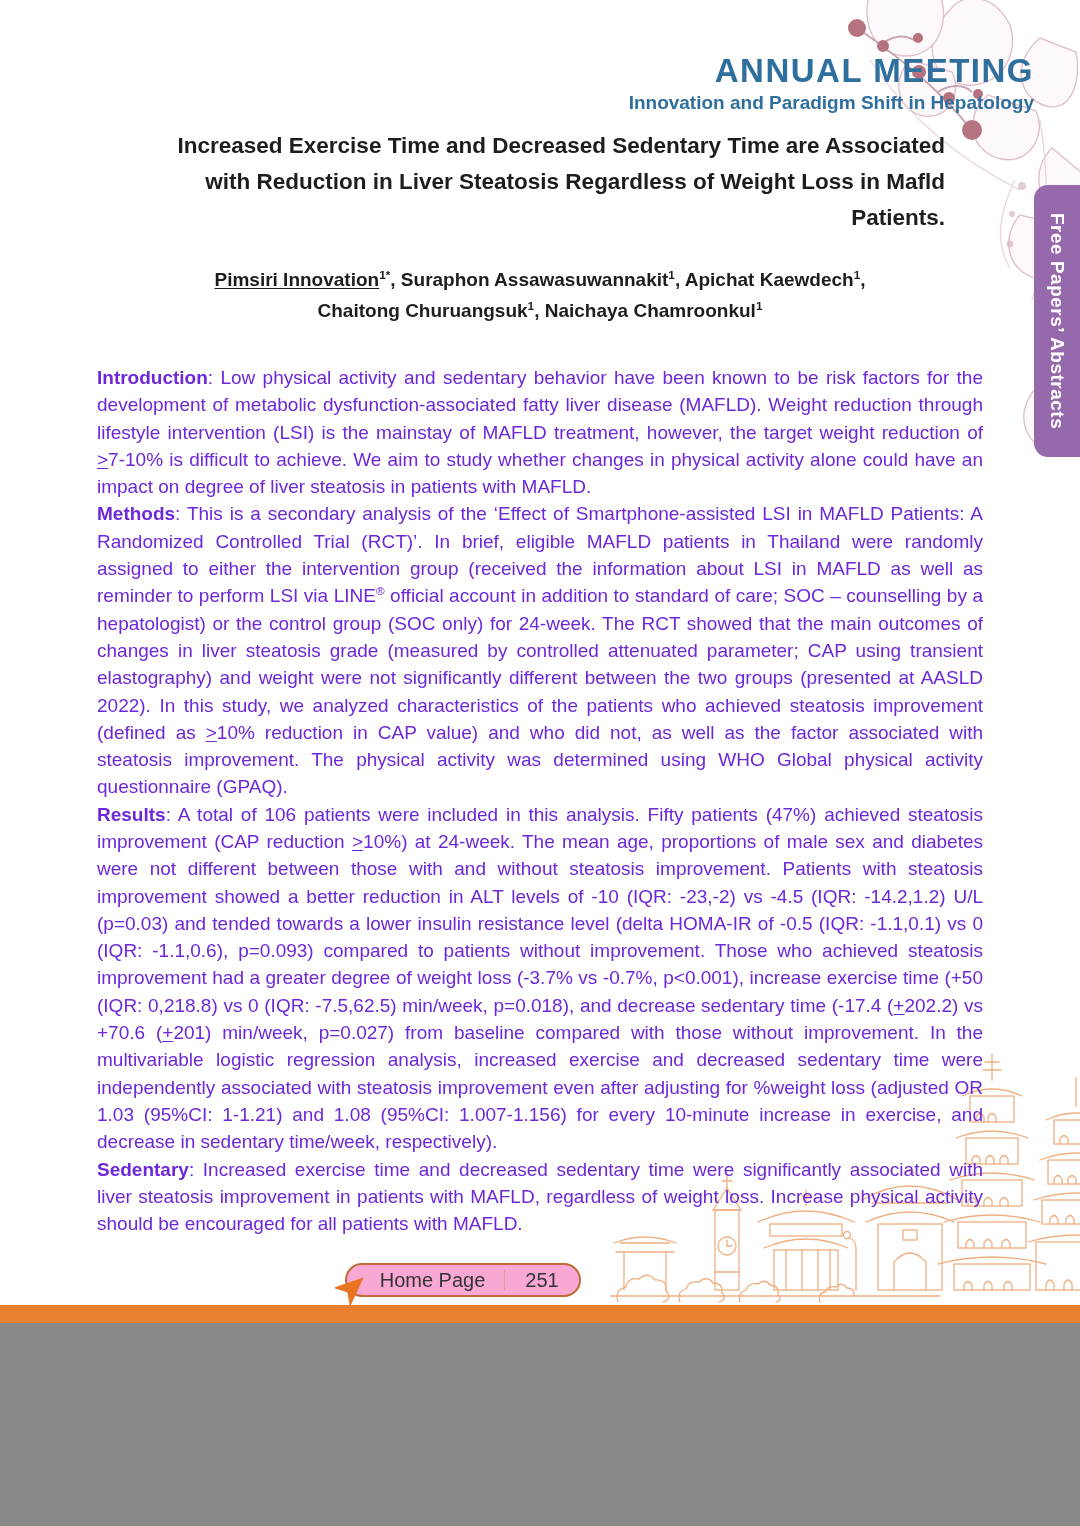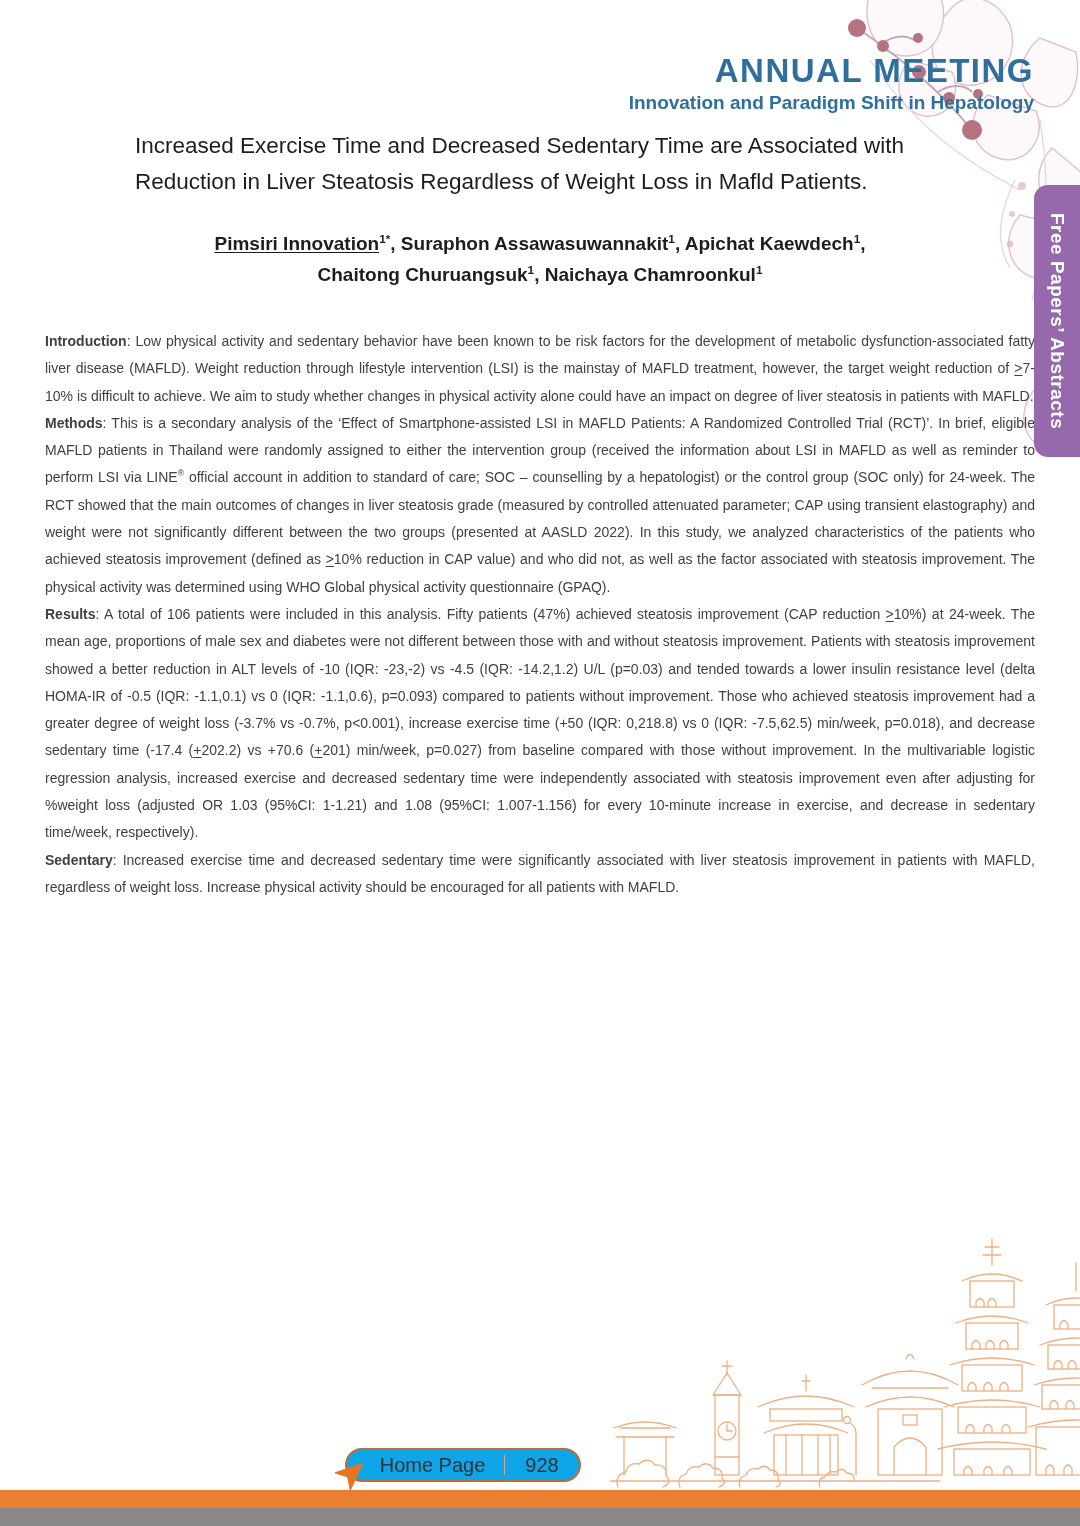--- a/index.html
+++ b/index.html
@@ -3,55 +3,55 @@
 <meta charset="utf-8">
 <style>
   :root{
     --header-blue:#2F6F9E; --paper-id-teal:#1B9AA3; --tab-purple:#9569AC;
     --footer-orange:#E8802F; --pill-border:#C06A35; --cursor-orange:#E87420;
     --deco-pink:#DFC0CC; --deco-berry:#B4737F; --deco-orange:#F0AF82;
   }
   *{box-sizing:border-box;margin:0;padding:0}
   html,body{background:#888}
   body{font-family:"Liberation Sans",sans-serif;}
-  .page{position:relative;width:1080px;height:1508px;margin:0 auto;background:#ffffff;overflow:hidden;}
+  .page{position:relative;width:1080px;height:1323px;margin:0 auto;background:#ffffff;overflow:hidden;}
 
   
   .floral-art{position:absolute;top:0;right:0;width:460px;height:520px;z-index:0;}
   .landmarks-art{position:absolute;bottom:18px;right:0;width:470px;height:255px;z-index:0;}
 
   
   .header{position:relative;z-index:1;margin-top:52px;text-align:right;padding-right:46px;}
   .header .title{font-size:33px;font-weight:600;letter-spacing:1.5px;color:var(--header-blue,#2F6F9E);line-height:1.15;}
   .header .subtitle{font-size:19px;font-weight:600;color:var(--header-blue,#2F6F9E);margin-top:2px;padding-left:20px;}
 
   
   .side-tab{position:absolute;z-index:3;top:185px;right:0;width:46px;height:272px;
     background:var(--tab-purple,#9569AC);border-radius:14px 0 0 14px;
     display:flex;align-items:center;justify-content:center;cursor:pointer;}
   .side-tab span{writing-mode:vertical-rl;color:#fff;font-weight:bold;font-size:19px;letter-spacing:.5px;white-space:nowrap;}
 
   
   .content{position:relative;z-index:1;}
   .paper-id{margin:36px 0 0 97px;font-size:20px;font-weight:bold;font-style:italic;color:var(--paper-id-teal,#1B9AA3);}
-  .paper-title{margin:14px auto 0;max-width:810px;text-align:left;font-size:22.5px;font-weight:normal;color:#1d1d1d;line-height:36px;}
+  .paper-title{margin:14px auto 0;max-width:810px;text-align:right;font-size:22.5px;font-weight:bold;color:#1d1d1d;line-height:36px;}
   .authors{margin-top:28px;text-align:center;font-size:19px;font-weight:bold;color:#1d1d1d;line-height:31px;}
   .affiliation{margin-top:33px;text-align:center;font-size:19px;font-style:italic;color:#1d1d1d;line-height:28px;}
   .email{text-align:center;font-size:19px;font-style:italic;color:#1d1d1d;line-height:28px;}
-  .abstract{margin:38px 45px 0;font-size:14px;color:#404040;line-height:27.3px;text-align:justify;}
+  .abstract{margin:38px 97px 0;font-size:19px;color:#6d28d9;line-height:27.3px;text-align:justify;}
   .abstract p{margin:0;}
 
   .b{font-weight:bold}
   .u{text-decoration:underline;text-underline-offset:2px;}
   .sup{font-size:0.62em;vertical-align:super;line-height:0;}
 
   
   .footer-bar{position:absolute;z-index:2;left:0;bottom:0;width:100%;height:18px;background:var(--footer-orange,#E8802F);}
   .home-pill{position:absolute;z-index:3;left:345px;bottom:26px;width:236px;height:34px;
-    background:#0ea5e9;border:2px solid var(--pill-border,#C06A35);border-radius:18px;
+    background:#f9a8d4;border:2px solid var(--pill-border,#C06A35);border-radius:18px;
     display:flex;align-items:center;cursor:pointer;}
   .home-pill .home-label{flex:1;text-align:center;font-size:20px;color:#333;padding-left:14px;}
   .home-pill .divider{width:1px;height:20px;background:#d9a77f;}
   .home-pill .page-num{width:74px;text-align:center;font-size:20px;color:#333;}
   .cursor-icon{position:absolute;left:-12px;bottom:-10px;width:34px;height:34px;}
 </style>
 </head>
 <body>
 
 <div class="page">
@@ -188,17 +188,17 @@
       <p><span class="b">Sedentary</span><span>: Increased exercise time and decreased sedentary time were significantly associated with liver steatosis improvement in patients with MAFLD, regardless of weight loss. Increase physical activity should be encouraged for all patients with MAFLD.</span></p>
     </div>
   </div>
 
   <div class="home-pill">
     <svg class="cursor-icon" viewBox="0 0 24 24" aria-hidden="true">
       <path d="M12,1 L21,22 L12,16.5 L3,22 Z" fill="#E87420" transform="rotate(48 12 12)"></path>
     </svg>
     <span class="home-label">Home Page</span>
     <span class="divider"></span>
-    <span class="page-num">928</span>
+    <span class="page-num">251</span>
   </div>
   <div class="footer-bar"></div>
 
 </div>
 
 </body></html>

